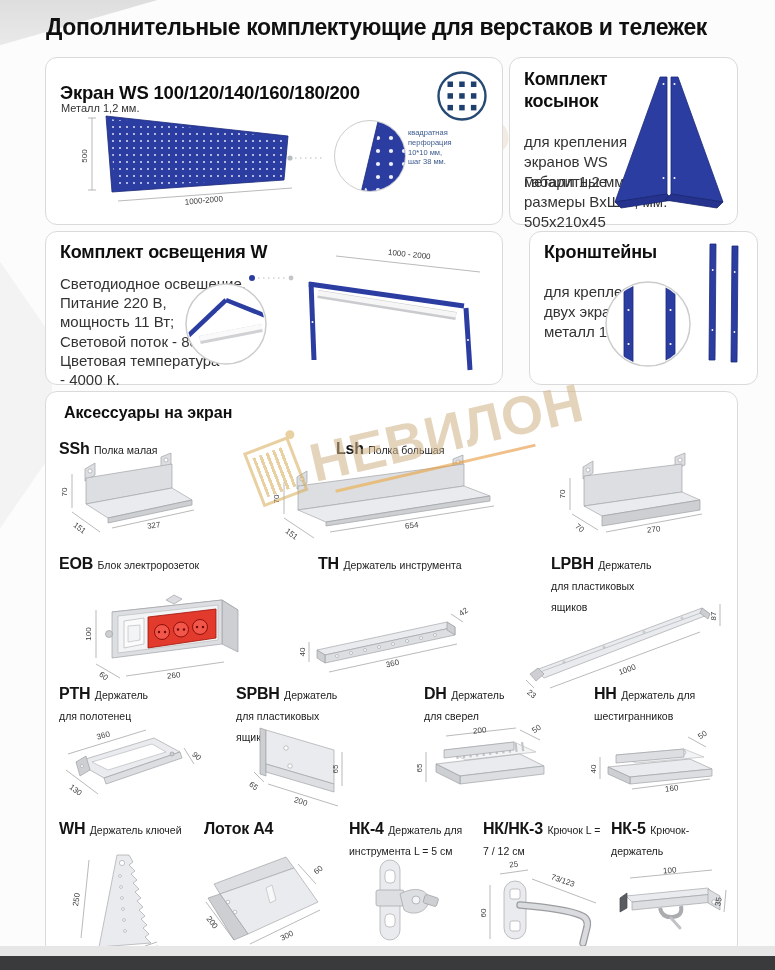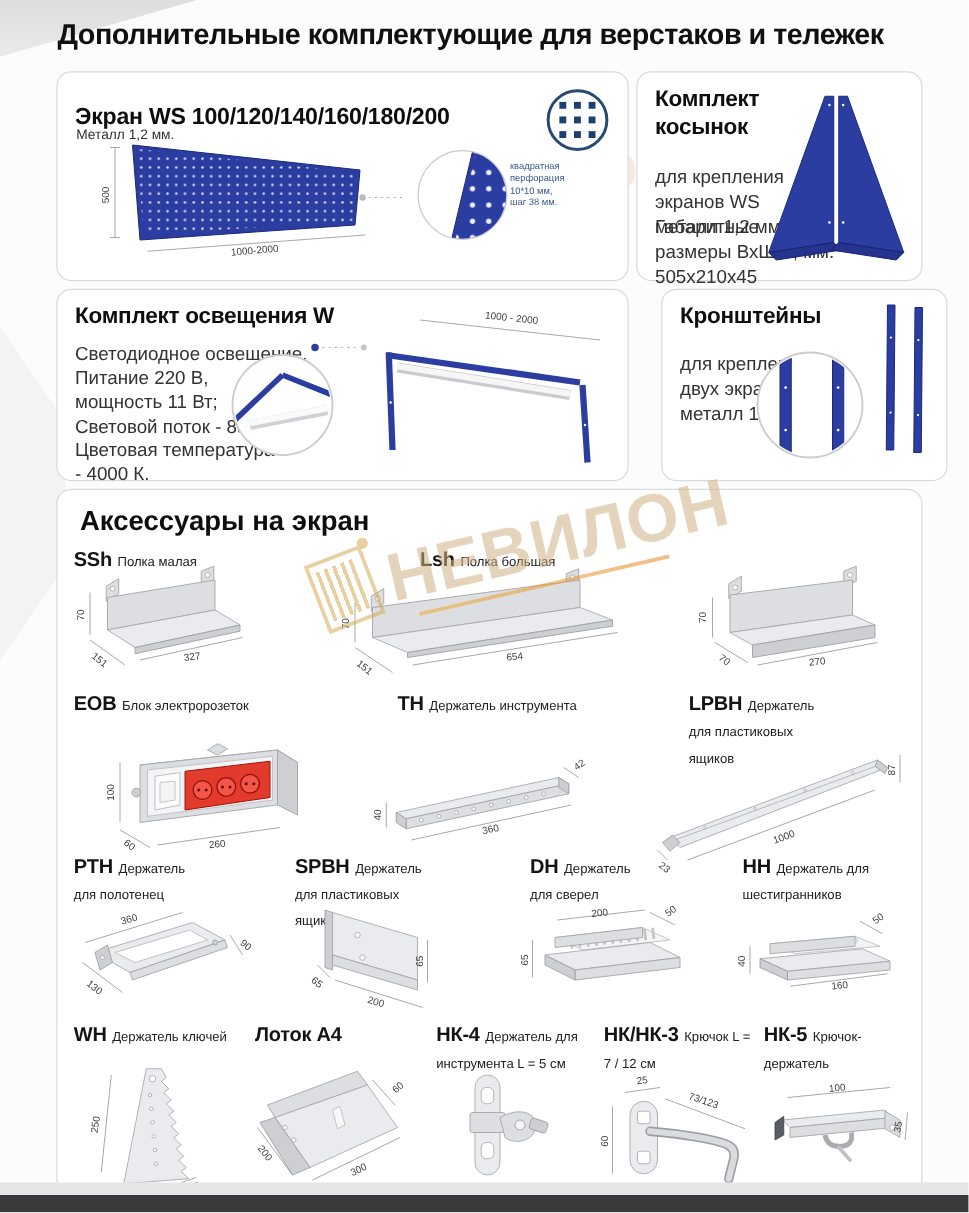--- a/index.html
+++ b/index.html
@@ -8,21 +8,21 @@
   .abs{position:absolute}
   .deco1{left:-30px;top:-18px;width:250px;height:72px;background:linear-gradient(#d3d3d3,#e9e9e9);
          clip-path:polygon(0 0,100% 0,0 100%);opacity:.85}
   .deco2{left:-8px;top:250px;width:60px;height:290px;background:#efefef;
          clip-path:polygon(0 0,100% 30%,100% 70%,0 100%);opacity:.7}
   .page-title{left:46px;top:14px;width:700px;font-size:23px;font-weight:bold;color:#101010;letter-spacing:-.4px}
   .panel{position:absolute;background:#fff;border:1.5px solid #dadada;border-radius:12px}
   .ptitle{position:absolute;font-weight:bold;font-size:18px;line-height:1.22;color:#0e0e0e;letter-spacing:-.2px;white-space:pre-line}
   .ptext{position:absolute;font-size:15px;color:#333;white-space:pre-line;line-height:1.32}
   .note{position:absolute;font-size:7.5px;line-height:1.3;color:#3c5a8e;text-align:left;white-space:pre-line}
-  .acc-header{position:absolute;left:18px;top:12px;font-size:22px;font-weight:bold;color:#0e0e0e}
+  .acc-header{position:absolute;left:18px;top:12px;font-size:16px;font-weight:bold;color:#0e0e0e}
   .acc-label{position:absolute;line-height:1.3;color:#141414}
   .acc-label b{font-size:16px;letter-spacing:-.2px}
   .acc-label span{font-size:10.5px;color:#222}
   svg{position:absolute;overflow:visible;display:block}
   .g1{fill:#e9ebee;stroke:#a6a8ab;stroke-width:.7}
   .g2{fill:#dcdee1;stroke:#a1a3a6;stroke-width:.7}
   .g3{fill:#cdcfd2;stroke:#9da0a3;stroke-width:.7}
   .g4{fill:#f3f4f5;stroke:#b4b6b9;stroke-width:.6}
   .blu{fill:#2c3da2;stroke:#1a2a78;stroke-width:.8}
   .dl{stroke:#9c9c9c;stroke-width:.7;fill:none}

